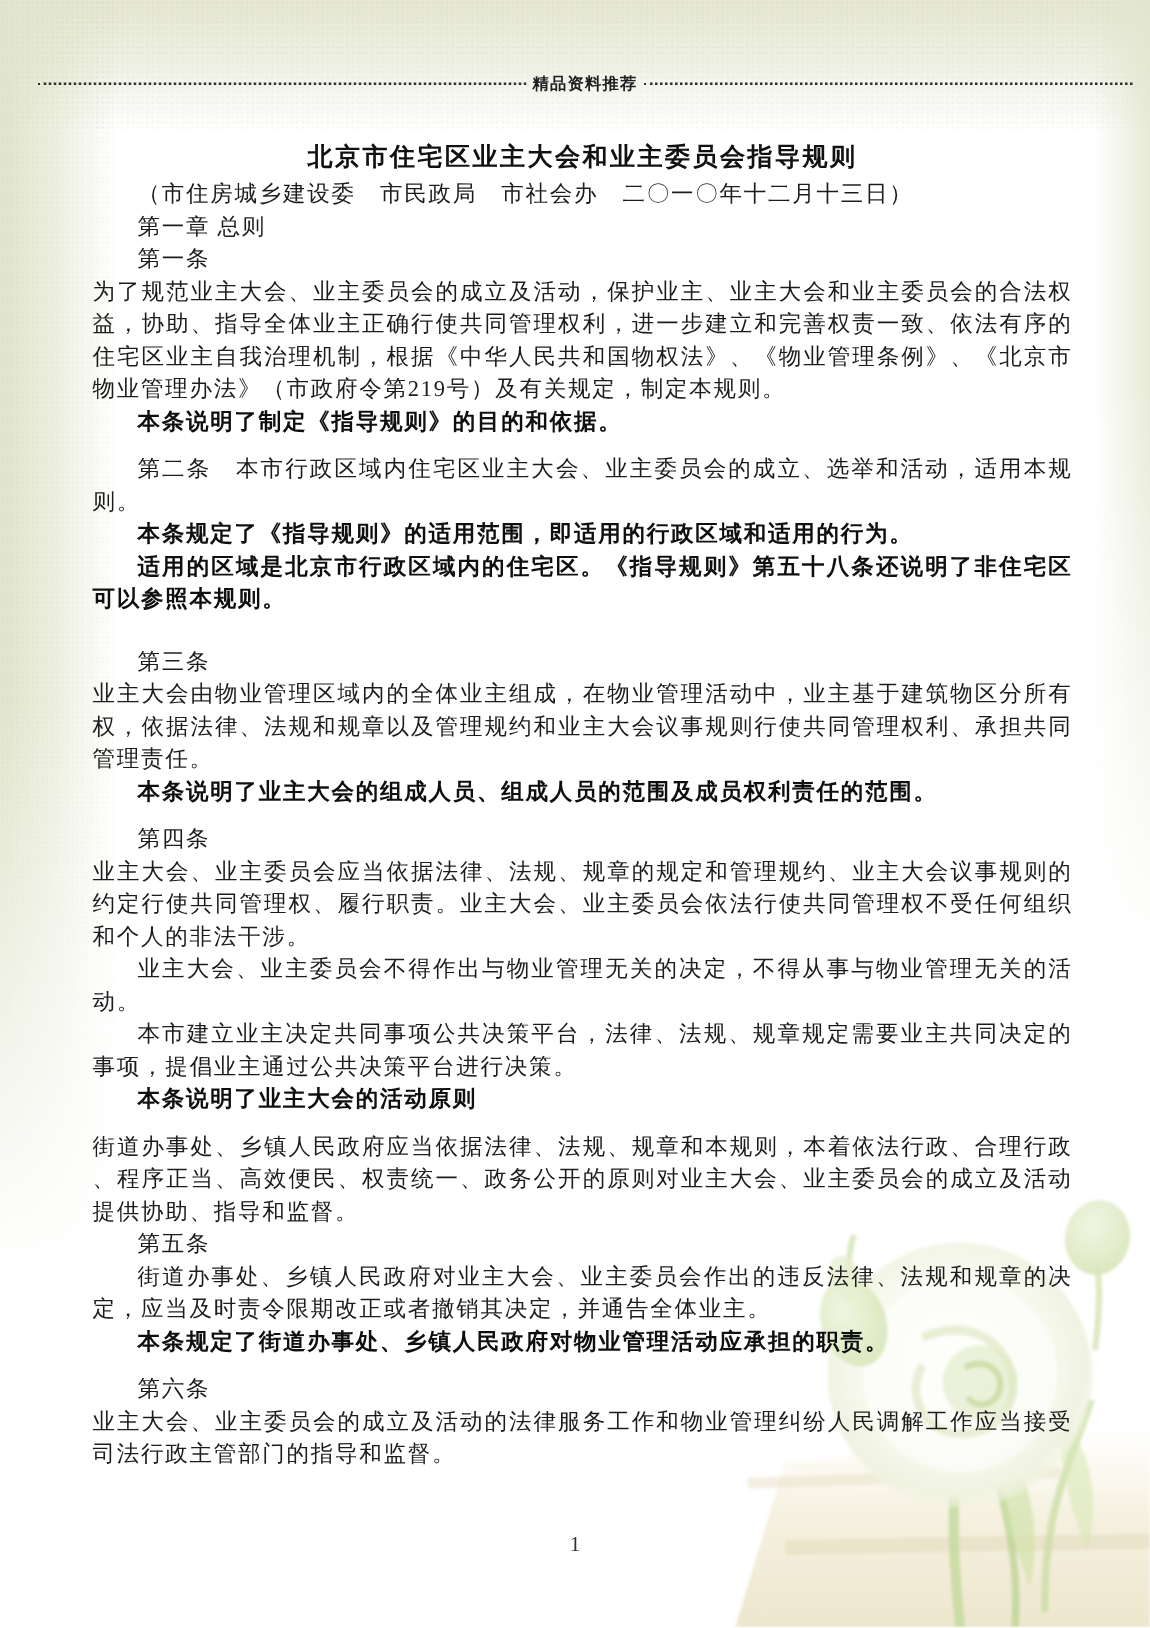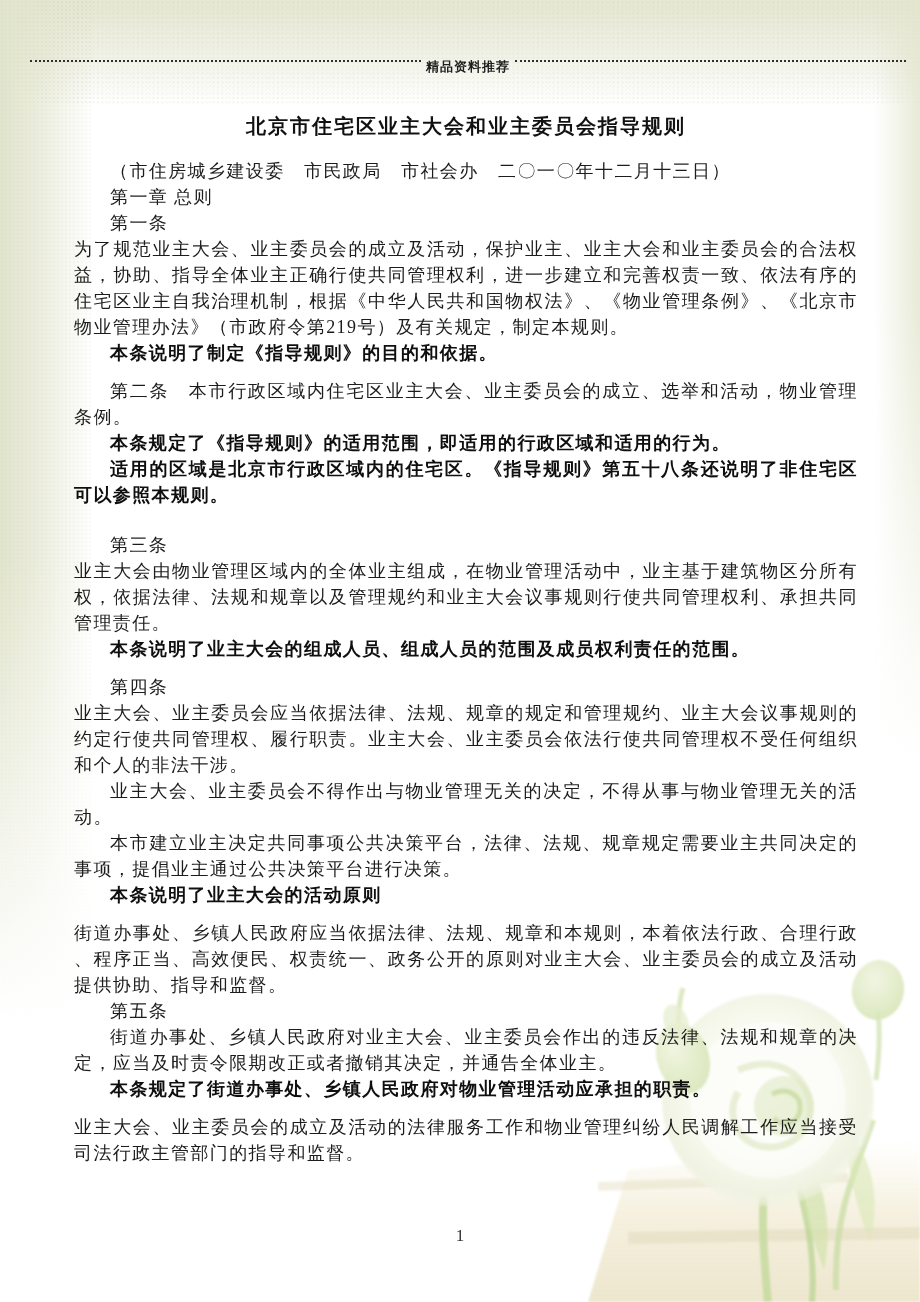--- a/index.html
+++ b/index.html
@@ -45,42 +45,42 @@
   
   .watermark {
     position: absolute; right: 0; bottom: 0; width: 332px; height: 432px;
     filter: blur(1.2px);
     pointer-events: none;
   }
 
   
   .header-row {
     position: absolute; top: 60px; left: 30px; right: 14px;
-    display: flex; align-items: flex-start; gap: 5px;
+    display: flex; align-items: center; gap: 5px;
     z-index: 3;
   }
   .header-dots { flex: 1 1 auto; height: 0; border-top: 2px dotted #2f2f2f; }
   .header-label {
     flex: 0 0 auto;
     font-size: 13px; font-weight: bold; letter-spacing: 1px; color: #1f1f1f;
     line-height: 1;
   }
 
   
   .content {
     position: absolute; top: 104px; left: 74px; width: 784px;
     z-index: 2;
   }
   .doc-title {
     margin: 6px 0 0 0;
     font-size: 20px; font-weight: bold; letter-spacing: 2px;
     text-align: center; line-height: 32px;
     color: #111;
   }
-  .body-text { margin-top: 16px; }
+  .body-text { margin-top: 0; }
   .para {
     margin: 0;
     font-size: 18px;
     line-height: 26px;
     letter-spacing: 1.4px;
     text-align: justify;
     text-justify: inter-character;
     word-break: break-all;
     line-break: anywhere;
     color: #1c1c1c;
@@ -155,39 +155,40 @@
 
   <div class="content">
     <h1 class="doc-title">北京市住宅区业主大会和业主委员会指导规则</h1>
     <div class="body-text">
         <p class="para indent">（市住房城乡建设委　市民政局　市社会办　二〇一〇年十二月十三日）</p>
         <p class="para indent">第一章 总则</p>
         <p class="para indent">第一条</p>
         <p class="para flush">为了规范业主大会、业主委员会的成立及活动，保护业主、业主大会和业主委员会的合法权益，协助、指导全体业主正确行使共同管理权利，进一步建立和完善权责一致、依法有序的住宅区业主自我治理机制，根据《中华人民共和国物权法》、《物业管理条例》、《北京市物业管理办法》（市政府令第219号）及有关规定，制定本规则。</p>
         <p class="para indent bold">本条说明了制定《指导规则》的目的和依据。</p>
         <div class="gap"></div>
-        <p class="para indent">第二条　本市行政区域内住宅区业主大会、业主委员会的成立、选举和活动，物业管理条例。</p>
+        <p class="para indent">第二条　本市行政区域内住宅区业主大会、业主委员会的成立、选举和活动，适用本规则。</p>
         <p class="para indent bold">本条规定了《指导规则》的适用范围，即适用的行政区域和适用的行为。</p>
         <p class="para indent bold">适用的区域是北京市行政区域内的住宅区。《指导规则》第五十八条还说明了非住宅区可以参照本规则。</p>
         <div class="gap"></div>
         <div class="gap"></div>
         <p class="para indent">第三条</p>
         <p class="para flush">业主大会由物业管理区域内的全体业主组成，在物业管理活动中，业主基于建筑物区分所有权，依据法律、法规和规章以及管理规约和业主大会议事规则行使共同管理权利、承担共同管理责任。</p>
         <p class="para indent bold">本条说明了业主大会的组成人员、组成人员的范围及成员权利责任的范围。</p>
         <div class="gap"></div>
         <p class="para indent">第四条</p>
         <p class="para flush">业主大会、业主委员会应当依据法律、法规、规章的规定和管理规约、业主大会议事规则的约定行使共同管理权、履行职责。业主大会、业主委员会依法行使共同管理权不受任何组织和个人的非法干涉。</p>
         <p class="para indent">业主大会、业主委员会不得作出与物业管理无关的决定，不得从事与物业管理无关的活动。</p>
         <p class="para indent">本市建立业主决定共同事项公共决策平台，法律、法规、规章规定需要业主共同决定的事项，提倡业主通过公共决策平台进行决策。</p>
         <p class="para indent bold">本条说明了业主大会的活动原则</p>
         <div class="gap"></div>
         <p class="para flush">街道办事处、乡镇人民政府应当依据法律、法规、规章和本规则，本着依法行政、合理行政、程序正当、高效便民、权责统一、政务公开的原则对业主大会、业主委员会的成立及活动提供协助、指导和监督。</p>
         <p class="para indent">第五条</p>
         <p class="para indent">街道办事处、乡镇人民政府对业主大会、业主委员会作出的违反法律、法规和规章的决定，应当及时责令限期改正或者撤销其决定，并通告全体业主。</p>
         <p class="para indent bold">本条规定了街道办事处、乡镇人民政府对物业管理活动应承担的职责。</p>
         <div class="gap"></div>
+        <p class="para indent">第六条</p>
         <p class="para flush">业主大会、业主委员会的成立及活动的法律服务工作和物业管理纠纷人民调解工作应当接受司法行政主管部门的指导和监督。</p>
       </div>
   </div>
 
   <div class="page-number">1</div>
 
 </div>
 
 </body></html>

